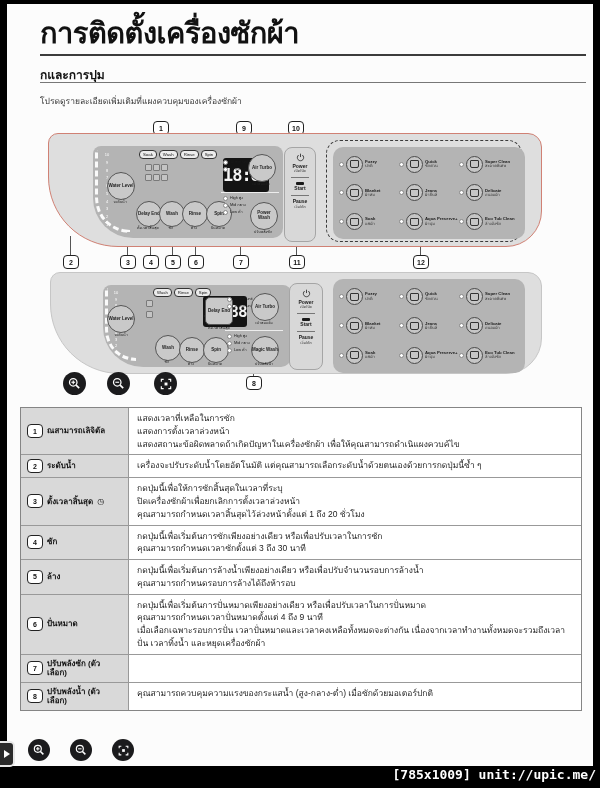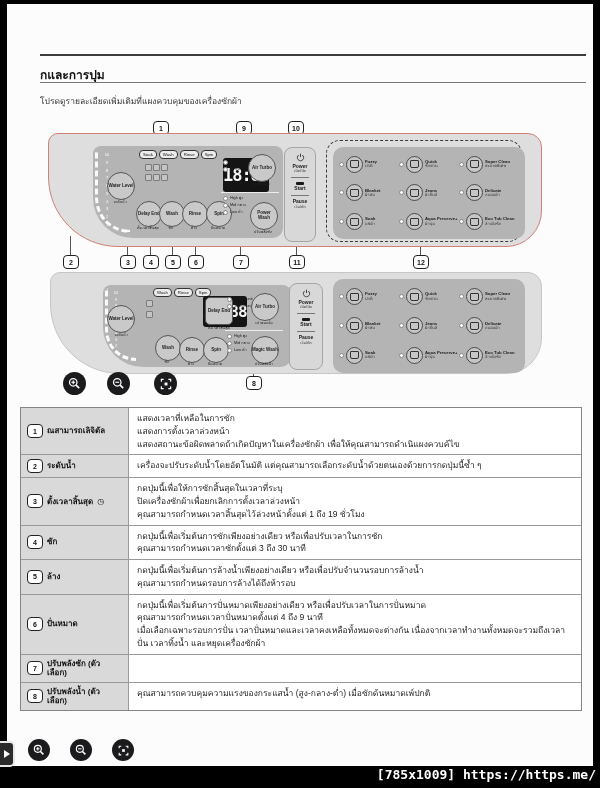--- a/index.html
+++ b/index.html
@@ -94,20 +94,21 @@
        border-bottom:4px solid transparent;margin-left:1px;}
   .wm{position:absolute;right:4px;top:767px;font-family:"DejaVu Sans Mono",monospace;
       font-size:13px;font-weight:bold;color:#fff;letter-spacing:0;}
 </style>
 </head>
 <body>
 
 <div class="screen">
   <div class="page">
 
+    <div class="abs title">การติดตั้งเครื่องซักผ้า</div>
     <div class="abs rule1"></div>
     <div class="abs section">กและการปุม</div>
     <div class="abs rule2"></div>
     <div class="abs intro">โปรดดูรายละเอียดเพิ่มเติมที่แผงควบคุมของเครื่องซักผ้า</div>
 
     <div class="abs badge" style="left:146px;top:117px">1</div>
     <div class="abs badge" style="left:229px;top:117px">9</div>
     <div class="abs badge" style="left:281px;top:117px">10</div>
     <div class="abs badge" style="left:56px;top:251px">2</div>
     <div class="abs badge" style="left:113px;top:251px">3</div>
@@ -547,21 +548,21 @@
         <div class="tdesc">เครื่องจะปรับระดับน้ำโดยอัตโนมัติ แต่คุณสามารถเลือกระดับน้ำด้วยตนเองด้วยการกดปุ่มนี้ซ้ำ ๆ</div>
       </div>
         <div class="trow">
         <div class="tlabel">
           <span class="badge">3</span>
           <span class="tname">ตั้งเวลาสิ้นสุด</span>
           <span class="tsuffix">◷</span>
         </div>
         <div class="tdesc">กดปุ่มนี้เพื่อให้การซักสิ้นสุดในเวลาที่ระบุ
 ปิดเครื่องซักผ้าเพื่อยกเลิกการตั้งเวลาล่วงหน้า
-คุณสามารถกำหนดเวลาสิ้นสุดไว้ล่วงหน้าตั้งแต่ 1 ถึง 19 ชั่วโมง</div>
+คุณสามารถกำหนดเวลาสิ้นสุดไว้ล่วงหน้าตั้งแต่ 1 ถึง 20 ชั่วโมง</div>
       </div>
         <div class="trow">
         <div class="tlabel">
           <span class="badge">4</span>
           <span class="tname">ซัก</span>
           <span class="tsuffix"></span>
         </div>
         <div class="tdesc">กดปุ่มนี้เพื่อเริ่มต้นการซักเพียงอย่างเดียว หรือเพื่อปรับเวลาในการซัก
 คุณสามารถกำหนดเวลาซักตั้งแต่ 3 ถึง 30 นาที</div>
       </div>
@@ -590,21 +591,21 @@
           <span class="tname">ปรับพลังซัก (ตัวเลือก)</span>
           <span class="tsuffix"></span>
         </div>
       </div>
         <div class="trow">
         <div class="tlabel">
           <span class="badge">8</span>
           <span class="tname">ปรับพลังน้ำ (ตัวเลือก)</span>
           <span class="tsuffix"></span>
         </div>
-        <div class="tdesc">คุณสามารถควบคุมความแรงของกระแสน้ำ (สูง-กลาง-ต่ำ) เมื่อซักด้นหมาดเพ์ปกติ</div>
+        <div class="tdesc">คุณสามารถควบคุมความแรงของกระแสน้ำ (สูง-กลาง-ต่ำ) เมื่อซักด้วยมอเตอร์ปกติ</div>
       </div>
       </div>
 
     <div class="vbtn vbot" style="left:21px;top:735px">
       <svg width="14" height="14" viewBox="0 0 24 24">
           <circle cx="10" cy="10" r="6" fill="none" stroke="#fff" stroke-width="2"></circle>
           <line x1="14.5" y1="14.5" x2="19.5" y2="19.5" stroke="#fff" stroke-width="2.6"></line>
           <line x1="7" y1="10" x2="13" y2="10" stroke="#fff" stroke-width="1.8"></line>
           <line x1="10" y1="7" x2="10" y2="13" stroke="#fff" stroke-width="1.8"></line>
         </svg>
@@ -621,14 +622,14 @@
           <path d="M4,8 V4 H8 M16,4 H20 V8 M20,16 V20 H16 M8,20 H4 V16" fill="none" stroke="#fff" stroke-width="2"></path>
           <rect x="9.5" y="9.5" width="5" height="5" fill="#fff"></rect>
         </svg>
     </div>
   </div>
 
   <div class="navbtn">
     <span class="tri"></span>
   </div>
 
-  <div class="wm">[785x1009] https://https.me/</div>
+  <div class="wm">[785x1009] unit://upic.me/</div>
 </div>
 
 </body></html>

